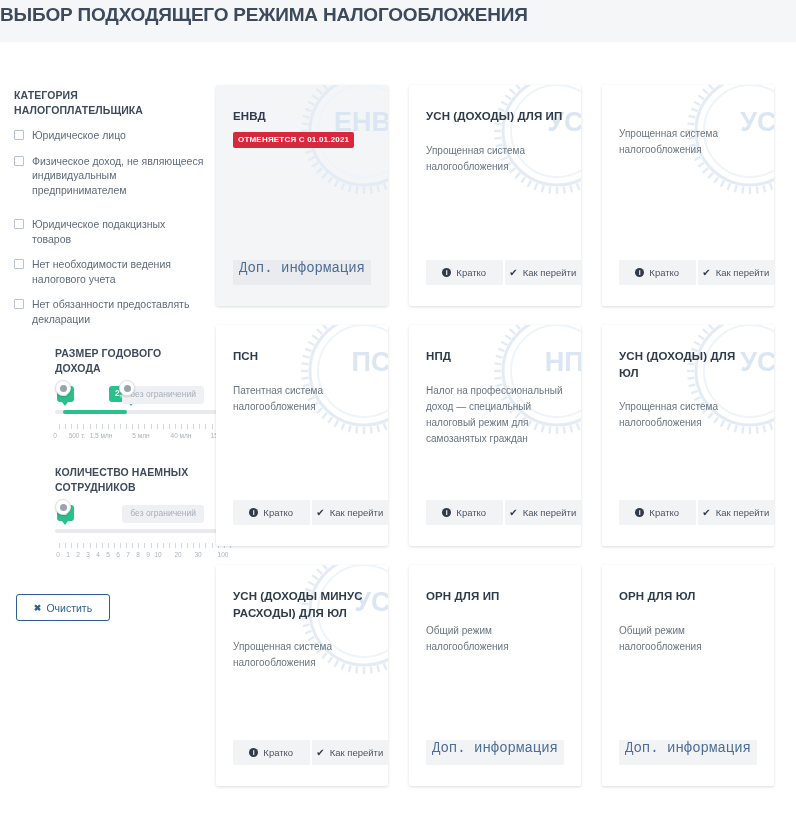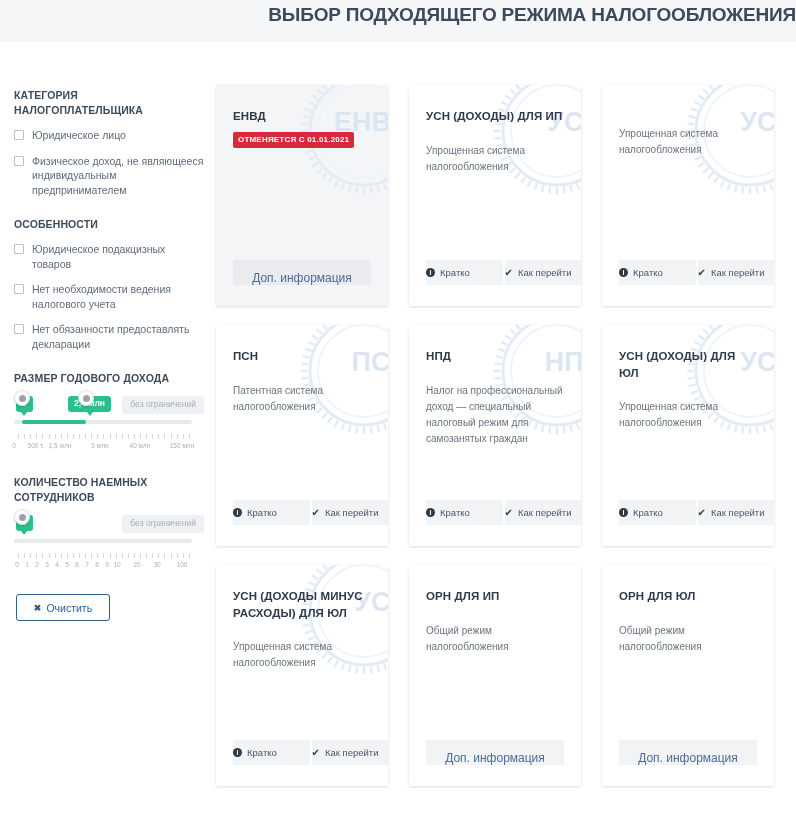--- a/index.html
+++ b/index.html
@@ -11,21 +11,21 @@
   }
   .page { position: relative; width: 796px; height: 822px; background: #ffffff; }
 
   
   .header {
     position: absolute; left: 0; top: 0; width: 796px; height: 42px;
     background: #f4f6f8;
   }
   .page-title {
     position: absolute; left: 0; top: 4px; width: 796px;
-    text-align: right;
+    text-align: left;
     font-size: 19px; font-weight: bold; letter-spacing: -0.2px;
     color: #3d4a5c;
     font-family: "Liberation Sans", sans-serif;
   }
 
   
   .sidebar { position: absolute; left: 14px; top: 88px; width: 190px; }
   .filter-title {
     font-size: 10.5px; font-weight: bold; color: #3d4a5c;
     letter-spacing: 0.1px; line-height: 15px; margin-bottom: 10px;
@@ -33,21 +33,21 @@
   }
   .check-row { display: flex; align-items: flex-start; margin-bottom: 11px; }
   .checkbox {
     width: 10px; height: 10px; min-width: 10px;
     border: 1px solid #b9c2cc; border-radius: 1px;
     background: #fff; margin-top: 2px; margin-right: 8px;
   }
   .check-label { font-size: 10.5px; line-height: 14.5px; color: #5f6b7a; }
 
   .filter-block { margin-bottom: 20px; }
-  .filter-block.slim { margin-bottom: 17px; }
+  .filter-block.slim { margin-bottom: 17px; margin-left: 41px; }
 
   
   .slider-wrap { position: relative; margin-top: 10px; height: 62px; }
   .bubble {
     position: absolute; top: 0;
     background: #29c08a; color: #ffffff;
     font-size: 8.5px; font-weight: bold;
     padding: 3px 6px 4px 6px; border-radius: 3px;
     white-space: nowrap; line-height: 9px;
   }
@@ -152,30 +152,31 @@
   .card-desc.tight { margin-top: 16px; }
 
   
   .card-footer {
     position: absolute; left: 17px; right: 0; bottom: 21px;
     display: flex; height: 25px;
   }
   .act {
     flex: 1; background: #f2f3f5; color: #4a5664;
     font-size: 9.5px;
-    display: flex; align-items: center; gap: 5px;
+    display: flex; align-items: center; justify-content: center; gap: 5px;
     cursor: pointer;
   }
   .act + .act { border-left: 2px solid #ffffff; }
   .act-wide {
     position: absolute; left: 17px; right: 17px; bottom: 21px;
     height: 25px; background: #f2f3f5; color: #4b6d96;
-    font-size: 12px;
-    display: flex; align-items: flex-end; justify-content: center;
+    font-size: 14px;
+    display: flex; align-items: flex-start; justify-content: center;
     cursor: pointer;
+    font-family: Liberation Mono, monospace;
   }
   .card.muted .act-wide { background: #eaebee; }
   .ico-info {
     width: 9px; height: 9px; border-radius: 50%; background: #2f3b4a;
     color: #fff; font-size: 7px; font-weight: bold;
     display: flex; align-items: center; justify-content: center; line-height: 1;
   }
   .ico-check { font-size: 10px; color: #2f3b4a; line-height: 1; }
 </style>
 </head>
@@ -193,21 +194,20 @@
         <div class="check-row">
           <span class="checkbox"></span>
           <span class="check-label">Юридическое лицо</span>
         </div>
         <div class="check-row">
           <span class="checkbox"></span>
           <span class="check-label">Физическое доход, не являющееся индивидуальным предпринимателем</span>
         </div>
       </div>
       <div class="filter-block">
-        <div class="filter-title">ОСОБЕННОСТИ</div>
         <div class="check-row">
           <span class="checkbox"></span>
           <span class="check-label">Юридическое подакцизных товаров</span>
         </div>
         <div class="check-row">
           <span class="checkbox"></span>
           <span class="check-label">Нет необходимости ведения налогового учета</span>
         </div>
         <div class="check-row">
           <span class="checkbox"></span>

